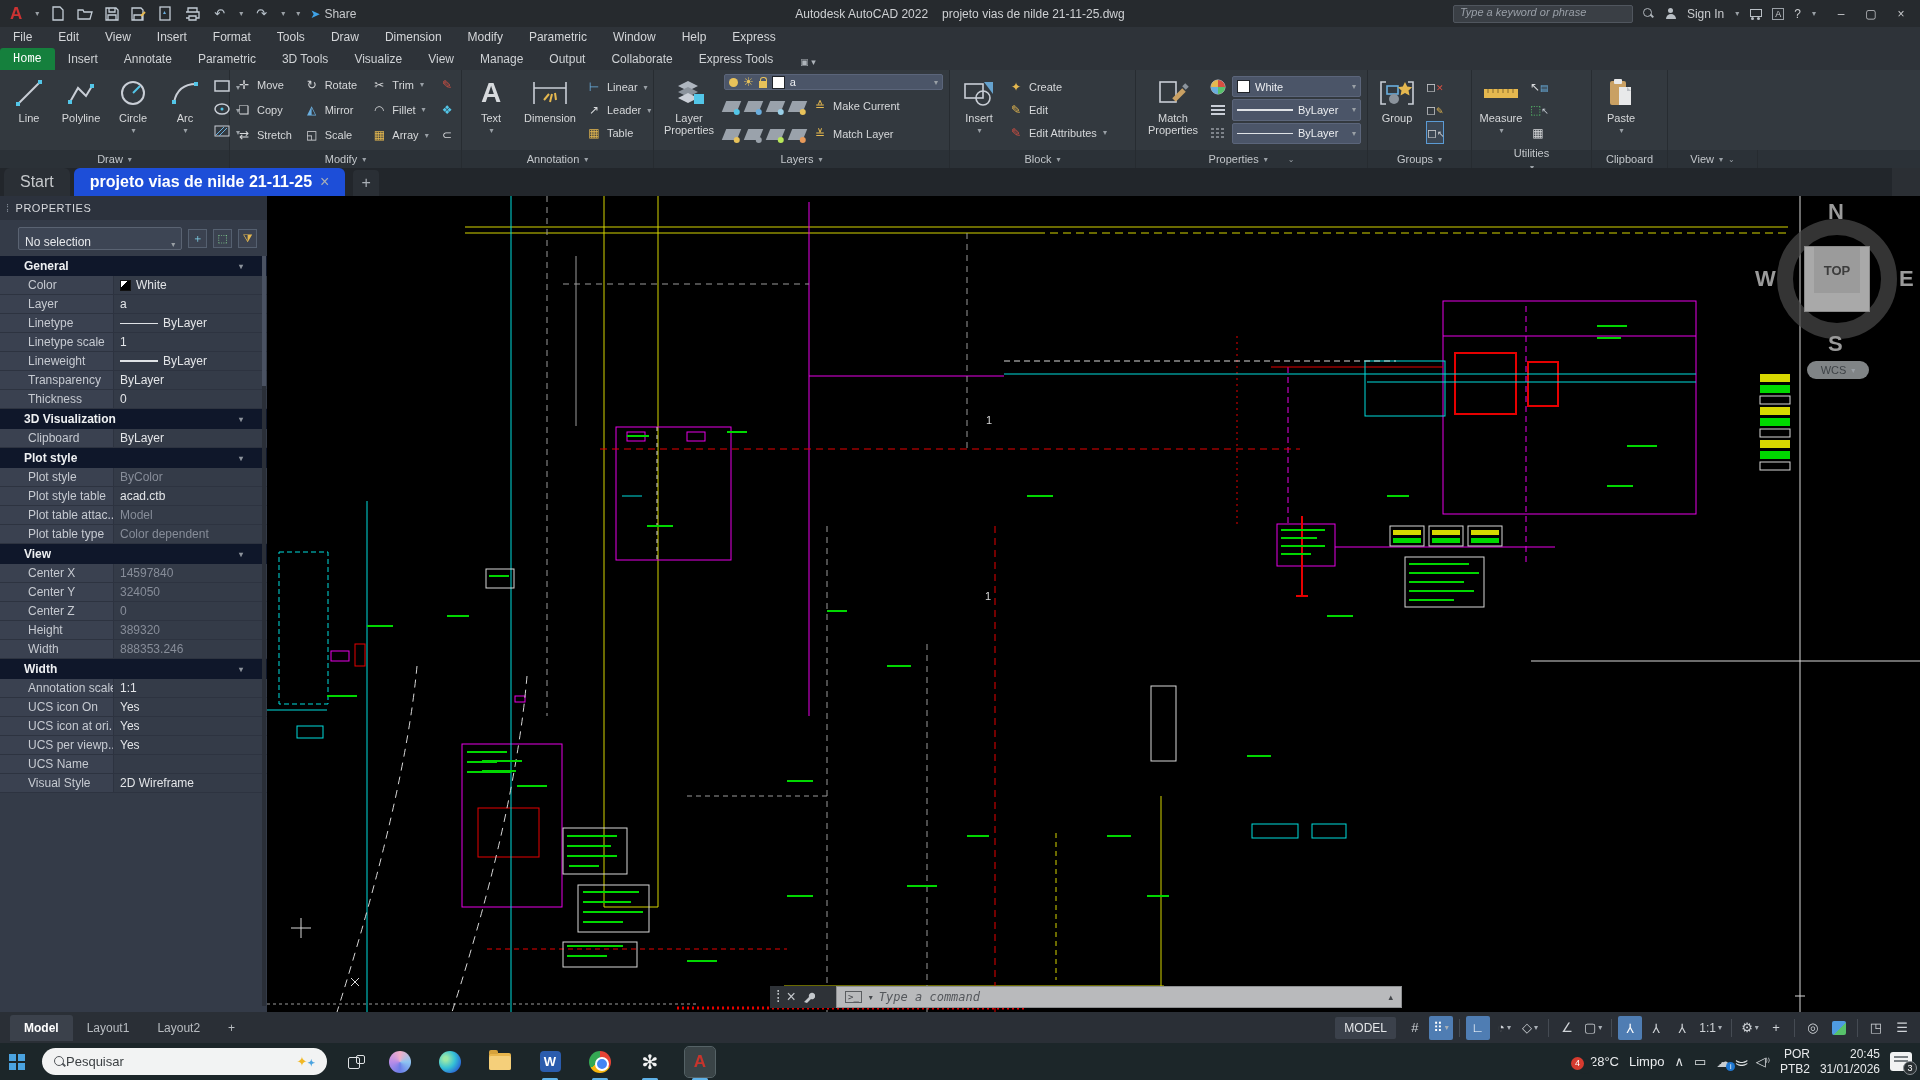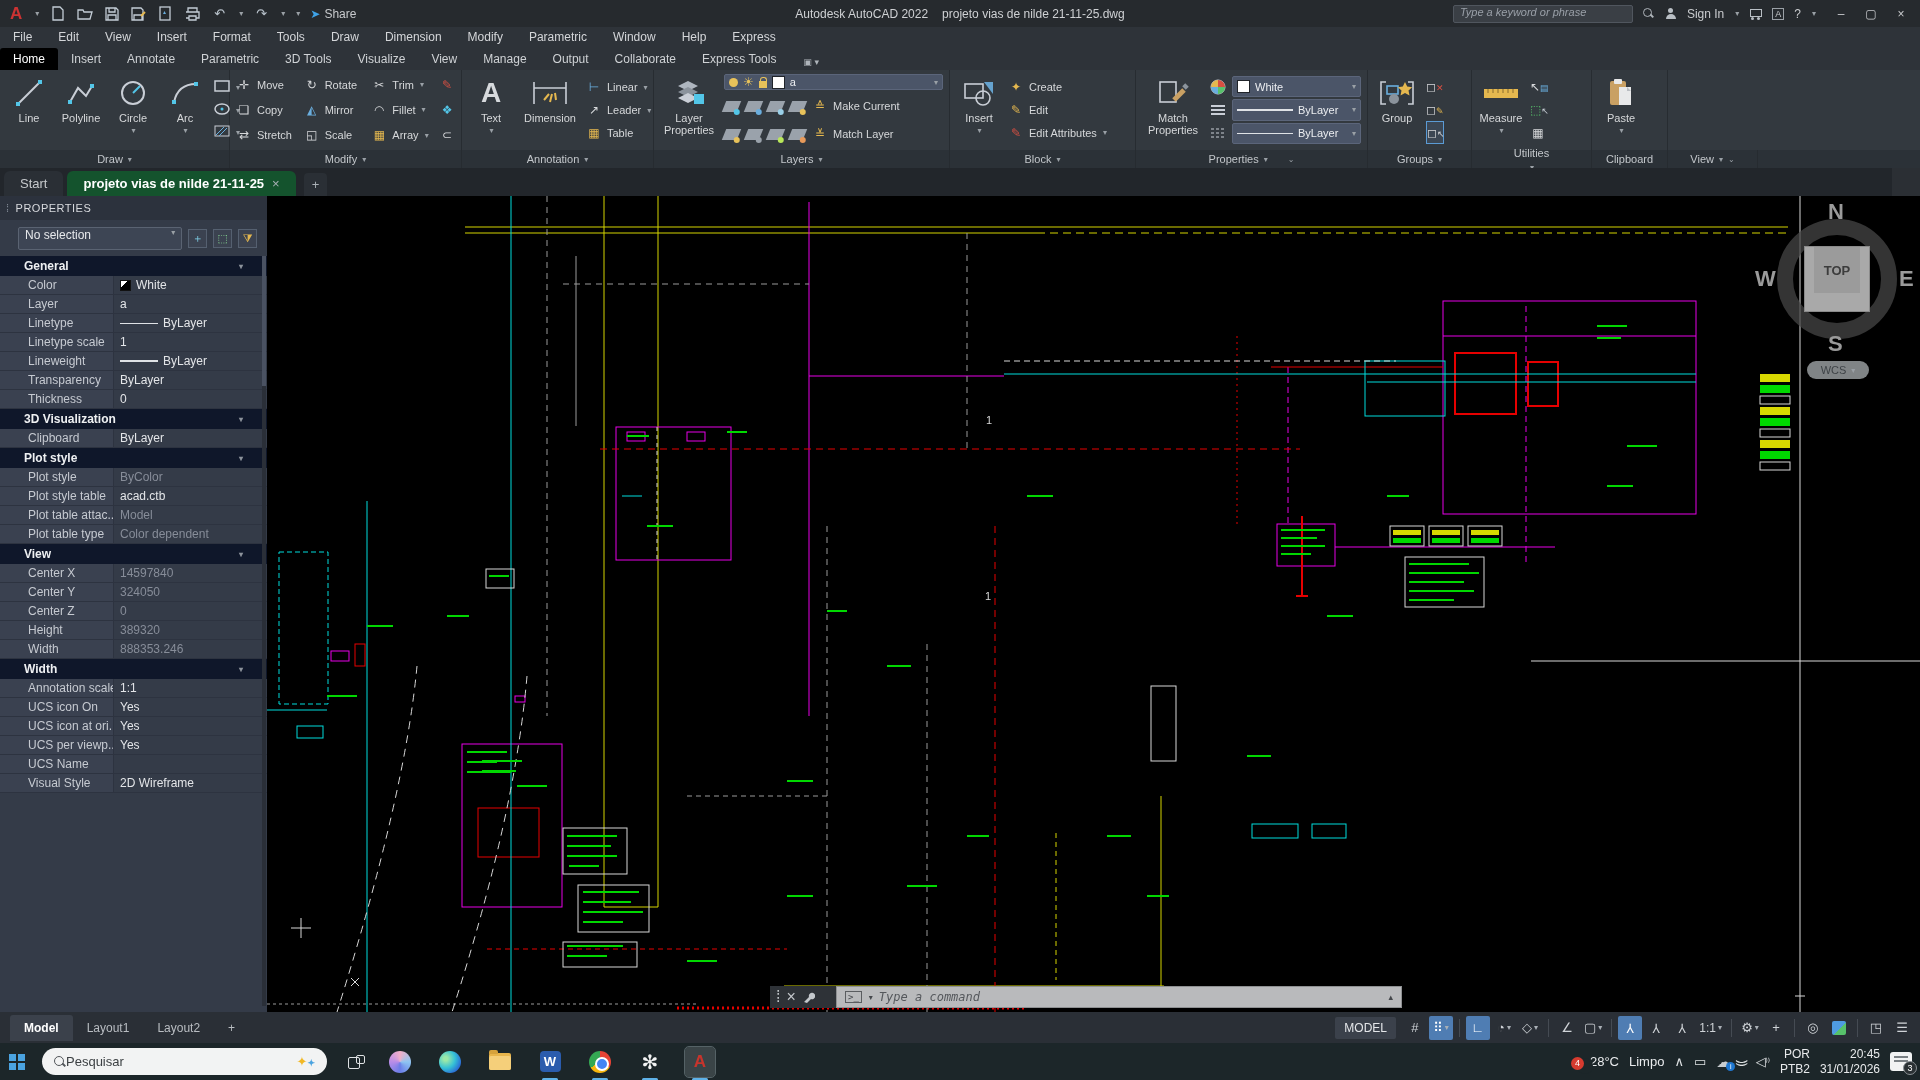--- a/index.html
+++ b/index.html
@@ -39,21 +39,21 @@
 
   
   #menubar { position:absolute; left:0; top:27px; width:1920px; height:20px; background:#2e3339;
     display:flex; align-items:center; color:#d4d6d9; font-size:12px; }
   .menu-item { padding:0 13px; }
 
   
   #ribbon-tabs { position:absolute; left:0; top:47px; width:1920px; height:23px; background:#2e3339;
     display:flex; align-items:flex-end; color:#cfd2d5; font-size:12px; }
   .rtab { padding:4px 13px; }
-  .rtab.active { background:#000000; color:#fff; border-radius:3px 3px 0 0; }
+  .rtab.active { background:#15803d; color:#fff; border-radius:3px 3px 0 0;font-family:Liberation Mono, monospace; }
   #ribbon-collapse { margin-left:8px; padding:3px 6px; color:#aeb4ba; font-size:9px; }
   #ribbon-body { position:absolute; left:0; top:70px; width:1920px; height:80px; background:#33393f;
     display:flex; color:#d6d8da; }
   #panel-labels { position:absolute; left:0; top:150px; width:1920px; height:18px; background:#2b3137;
     display:flex; color:#c3c7cb; font-size:11px; }
   .pl { display:flex; align-items:center; justify-content:center; gap:4px; border-right:1px solid #262b30; }
   .panel { border-right:1px solid #272c31; display:flex; padding:4px 6px; gap:6px; }
   .rb-big { display:flex; flex-direction:column; align-items:center; justify-content:flex-start; gap:2px;
     font-size:11px; text-align:center; min-width:46px; padding-top:2px; }
   .rb-big .ric { height:34px; display:flex; align-items:center; justify-content:center; }
@@ -73,34 +73,34 @@
   .lock::before { content:""; position:absolute; left:1px; top:-4px; width:5px; height:4px;
     border:1.4px solid #e8c25a; border-bottom:none; border-radius:3px 3px 0 0; }
   .ltool { width:15px; height:11px; background:#9aa2ab; transform:skewX(-22deg); display:inline-block; position:relative; }
   .ltool i { position:absolute; right:-3px; bottom:-3px; width:6px; height:6px; border-radius:50%; transform:skewX(22deg); }
   .layer-grid { display:flex; flex-direction:column; gap:4px; justify-content:center; }
   .layer-row { display:flex; align-items:center; gap:7px; font-size:11px; }
   .ghl { border:1px solid #5b9bd5; background:#3c4754; }
 
   
   #file-tabs { position:absolute; left:0; top:168px; width:1892px; height:28px; background:#22262b;
-    display:flex; align-items:flex-end; color:#c6c9cc; font-size:13px; }
+    display:flex; align-items:flex-end; color:#c6c9cc; font-size:16px; }
   .ftab { padding:5px 16px; background:#2a2f35; border-radius:6px 6px 0 0; margin-left:4px; display:flex; gap:8px; align-items:center; }
-  .ftab.active { background:#14532d; color:#fff; font-weight:bold; }
+  .ftab.active { background:#1d4ed8; color:#fff; font-weight:bold; }
   .ftab .x { color:#aab0b6; font-weight:normal; }
   .ftab-add { margin-left:8px; padding:4px 8px; color:#aab0b6; background:#2a2f35; border-radius:4px 4px 0 0; }
 
   
   #palette { position:absolute; left:0; top:196px; width:267px; height:816px; background:#343b48; color:#c6cad1; }
   #pal-header { height:24px; background:#2c323d; display:flex; align-items:center; gap:6px; padding:0 6px;
     font-size:11px; color:#d8dade; letter-spacing:0.5px; }
   .grip { color:#7d8490; font-size:11px; }
   #pal-toolbar { height:36px; display:flex; align-items:center; gap:6px; padding:0 10px 0 18px; }
   #pal-selector { width:165px; height:23px; background:#3d4554; border:1px solid #5a6372; border-radius:2px;
-    display:flex; align-items:flex-start; font-size:12px; color:#e7e9ec; padding:0 6px; }
+    display:flex; align-items:flex-end; font-size:12px; color:#e7e9ec; padding:0 6px; }
   #pal-selector .cv { flex:1; }
   .pal-tool { width:19px; height:19px; border:1px solid #556070; background:#3b4250; display:flex;
     align-items:center; justify-content:center; font-size:11px; color:#7fd0e8; }
   .pp-sec-h { height:20px; background:#0f172a; display:flex; align-items:center; padding:0 24px;
     font-weight:bold; font-size:12px; color:#eef0f2; }
   .pp-sec-h .cv { flex:1; }
   .pp-sec-h .caret { color:#8d939c; }
   .pp-row { height:19px; display:flex; font-size:12px; border-bottom:1px solid #2d3340; }
   .pp-l { width:114px; padding-left:28px; display:flex; align-items:center; color:#c6cad1;
     background:#3a4150; border-right:1px solid #2d3340; white-space:nowrap; overflow:hidden; }

